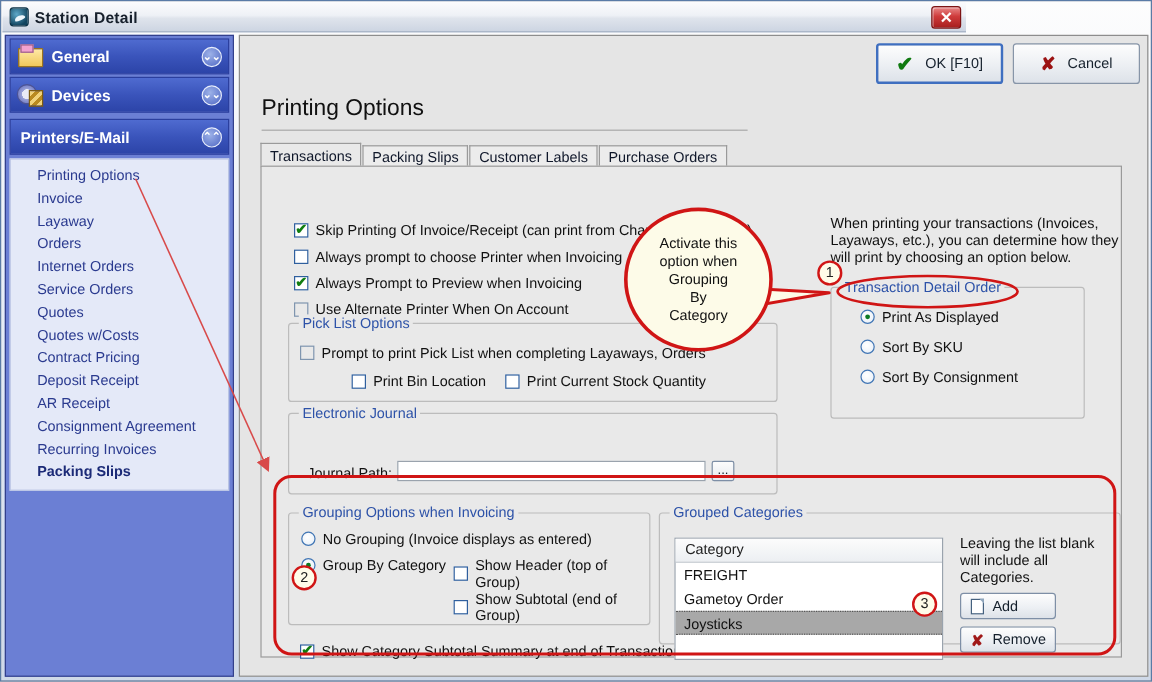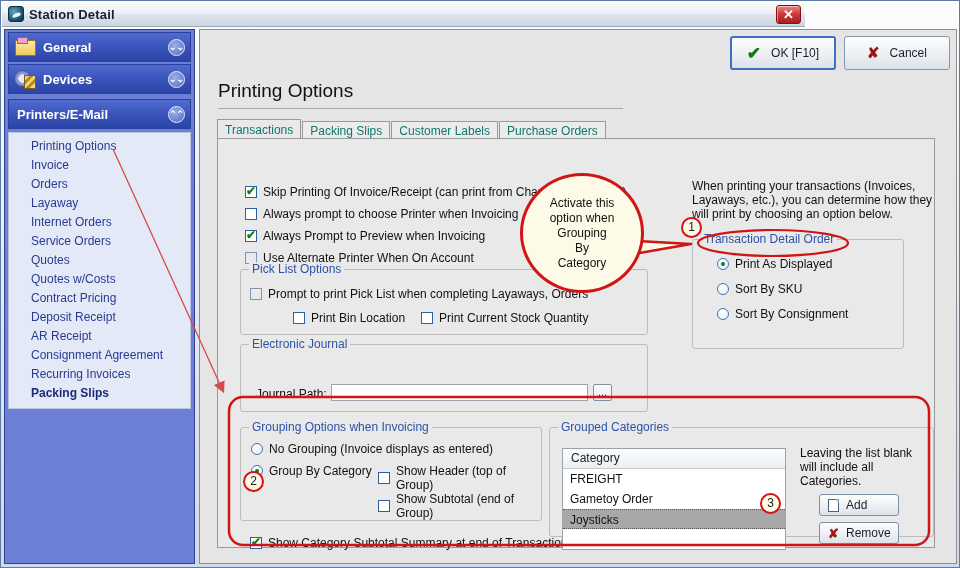--- a/index.html
+++ b/index.html
@@ -108,21 +108,21 @@
   .xx { color:#9b1212; font-size:15px; font-weight:bold; }
 
   #page-title {
     position:absolute; left:18px; top:50px; font-size:19px; color:#111;
   }
   #title-rule { position:absolute; left:18px; top:78px; width:405px; height:1px; background:#a8a8a8; }
 
   
   #tabs { position:absolute; left:17px; top:89px; display:flex; align-items:flex-end; }
   .tab {
-    height:19px; padding:0 7px; font-size:12px; color:#0f766e;
+    height:19px; padding:0 7px; font-size:12px; color:#0f172a;
     background:#ececec; border:1px solid #9a9a9a; border-bottom:none;
     line-height:18px; margin-right:1px;
   }
   .tab.active { background:#e9e9e9; height:21px; line-height:20px; border-bottom:1px solid #e9e9e9; }
   #tab-body {
     position:absolute; left:17px; top:108px; width:718px; height:410px;
     background:#e9e9e9; border:1px solid #9a9a9a;
   }
 
   
@@ -143,21 +143,21 @@
 
   
   #cat-list { position:absolute; left:12px; top:20px; width:224px; height:102px; background:#fff; border:1px solid #9aa3ad; }
   #cat-head { height:20px; background:linear-gradient(#fcfcfc,#eceff2); border-bottom:1px solid #c3c9cf; padding-left:8px; line-height:19px; font-size:12px; color:#222; }
   .cat-row { height:20px; line-height:20px; padding-left:7px; font-size:12px; color:#111; }
   .cat-row.sel { background:#a8a8a8; border-top:1px dotted #555; border-bottom:1px dotted #555; }
 
   .lb-btn {
     width:80px; height:22px; background:linear-gradient(#fdfdfd,#edf0f4 55%,#dde2e8);
     border:1px solid #7e8fa6; border-radius:3px;
-    display:flex; align-items:center; gap:7px; padding-left:8px; font-size:12px; color:#15202c;margin-left:19px;
+    display:flex; align-items:center; gap:7px; padding-left:8px; font-size:12px; color:#15202c;
   }
   .doc-ico { width:11px; height:13px; background:#fff; border:1px solid #45617f; position:relative; flex:0 0 11px; }
   .doc-ico::after{ content:""; position:absolute; right:-1px; top:-1px; border-left:4px solid transparent; border-top:4px solid #8fa6bd; }
   .xred { color:#a01818; font-size:13px; font-weight:bold; flex:0 0 11px; }
 
   
   #overlay { position:absolute; left:0; top:0; width:960px; height:568px; pointer-events:none; }
   .marker {
     position:absolute; width:21px; height:21px; border-radius:50%;
     background:#fffbe8; border:2px solid #d01515;
@@ -193,22 +193,22 @@
       <span class="chev">⌄⌄</span>
     </div>
     <div class="nav-header" style="margin-top:5px;">
       <span style="padding-left:4px;">Printers/E-Mail</span>
       <span class="chev">⌃⌃</span>
     </div>
 
     <div id="nav-list">
       <div class="nav-item">Printing Options</div>
       <div class="nav-item">Invoice</div>
+      <div class="nav-item">Layaway</div>
       <div class="nav-item">Orders</div>
-      <div class="nav-item">Layaway</div>
       <div class="nav-item">Internet Orders</div>
       <div class="nav-item">Service Orders</div>
       <div class="nav-item">Quotes</div>
       <div class="nav-item">Quotes w/Costs</div>
       <div class="nav-item">Contract Pricing</div>
       <div class="nav-item">Deposit Receipt</div>
       <div class="nav-item">AR Receipt</div>
       <div class="nav-item">Consignment Agreement</div>
       <div class="nav-item">Recurring Invoices</div>
       <div class="nav-item sel">Packing Slips</div>

